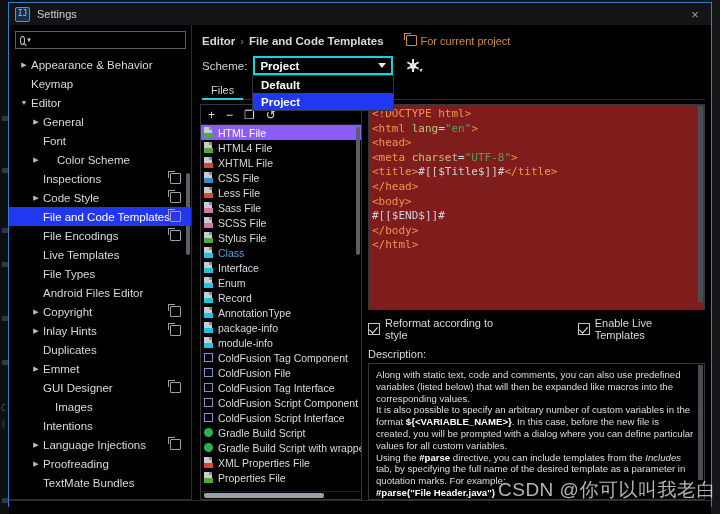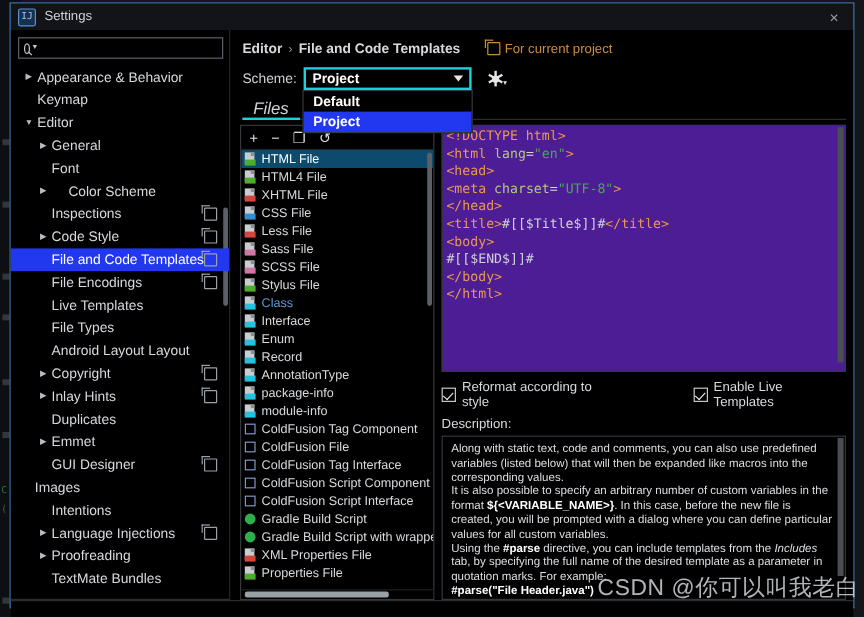--- a/index.html
+++ b/index.html
@@ -70,49 +70,49 @@
           box-sizing:border-box;}
   .gear-t{position:absolute;left:5px;top:-0.5px;width:2px;height:13px;background:#e3e6e9;}
   .gear-t2{transform:rotate(60deg);} .gear-t3{transform:rotate(120deg);}
   .gear-sub{position:absolute;right:-3px;bottom:-1px;color:#e3e6e9;font-size:6px;line-height:1;}
 
   .dropdown{position:absolute;left:60px;top:26px;width:140px;background:#000;border:1px solid #34373c;z-index:40;}
   .ditem{height:17px;display:flex;align-items:center;padding:0 8px;color:#fff;font-size:11.5px;font-weight:bold;}
   .ditem.hl{background:#2238f0;}
 
   .tabsrow{display:flex;align-items:flex-end;margin:4px 0 0 10px;height:21px;position:relative;}
-  .tab{padding:0 9px;height:19px;line-height:19px;color:#cfd2d6;font-size:14px;position:relative;font-style:italic;}
+  .tab{padding:0 9px;height:19px;line-height:19px;color:#cfd2d6;font-size:11px;position:relative;}
   .tab.active:after{content:"";position:absolute;left:0;right:0;bottom:0;height:2px;background:#18d2dd;}
   .tabline{position:absolute;left:0;right:6px;bottom:0;height:1px;background:#2a2d31;}
 
   .panes{flex:1;display:flex;padding:4px 6px 0 8px;min-height:0;}
 
   
   .tplpane{width:160px;flex:0 0 160px;display:flex;flex-direction:column;
            border:1px solid #34373c;background:#000;min-height:0;}
   .tbar{height:19px;display:flex;align-items:center;gap:11px;padding-left:7px;
         border-bottom:1px solid #1d2024;}
   .tb{color:#dfe2e5;font-size:12px;line-height:1;cursor:default;}
   .tplist{flex:1;overflow:hidden;position:relative;}
   .tpr{height:15px;display:flex;align-items:center;padding-left:3px;font-size:10.5px;color:#d7dadd;
        white-space:nowrap;cursor:default;}
-  .tpr.sel{background:#0c4a6e;color:#fff;}
+  .tpr.sel{background:#8b5cf6;color:#fff;}
   .fic{width:9px;height:11px;margin-right:5px;position:relative;flex:0 0 9px;}
   .fic .sheet{position:absolute;left:0;top:0;width:8px;height:10px;background:#c9ccd0;}
   .fic .fold{position:absolute;right:1px;top:0;width:3px;height:3px;background:#8b8f94;}
   .fic .badge{position:absolute;left:0;bottom:0;width:9px;height:5px;}
   .fic .circ{position:absolute;left:0;top:1px;width:9px;height:9px;border-radius:50%;}
   .fic .sq{position:absolute;left:0;top:1px;width:9px;height:9px;border:1px solid #7f93c9;box-sizing:border-box;}
   .tpscroll{position:absolute;right:1px;top:2px;width:4px;height:128px;background:#5c6066;border-radius:2px;}
   .hscroll{height:7px;background:#000;border-top:1px solid #1d2024;position:relative;}
   .hscroll i{position:absolute;left:3px;top:1px;width:120px;height:5px;background:#9aa0a6;border-radius:2px;}
 
   
   .edpane{flex:1;display:flex;flex-direction:column;margin-left:6px;min-width:0;}
-  .editor{height:200px;border:1px solid #34373c;background:#4c1d95;position:relative;overflow:hidden;
+  .editor{height:200px;border:1px solid #34373c;background:#7f1d1d;position:relative;overflow:hidden;
           font-family:"DejaVu Sans Mono",monospace;font-size:11px;line-height:14.6px;padding:2px 3px;}
   .edscroll{position:absolute;right:1px;top:1px;width:5px;height:196px;background:#4a4d52;}
   .k{color:#e8994f;} .at{color:#b2c77e;} .v{color:#4ea35a;} .m{color:#d7dadd;} .t{color:#cfd2d6;}
 
   .checks{display:flex;align-items:center;margin-top:7px;}
   .chk{display:flex;align-items:center;color:#d6d9dd;font-size:11px;}
   .chkbox{width:10px;height:10px;border:1px solid #c3c7cb;background:#000;margin-right:5px;position:relative;}
   .chkbox:after{content:"";position:absolute;left:2px;top:1px;width:4px;height:7px;border:solid #e8ebee;
                 border-width:0 1.6px 1.6px 0;transform:rotate(42deg);}
   .desclbl{color:#d6d9dd;font-size:11px;margin:7px 0 3px 0;}
@@ -207,21 +207,21 @@
               <span class="tlabel" style="margin-left: 34px;">File Encodings</span>
               <span class="copyic"></span>
             </div>
             <div class="trow">
               <span class="tlabel" style="margin-left: 34px;">Live Templates</span>
             </div>
             <div class="trow">
               <span class="tlabel" style="margin-left: 34px;">File Types</span>
             </div>
             <div class="trow">
-              <span class="tlabel" style="margin-left: 34px;">Android Layout Layout</span>
+              <span class="tlabel" style="margin-left: 34px;">Android Files Editor</span>
             </div>
             <div class="trow">
               <span class="arrow" style="left: 22px;">▶</span>
               <span class="tlabel" style="margin-left: 34px;">Copyright</span>
               <span class="copyic"></span>
             </div>
             <div class="trow">
               <span class="arrow" style="left: 22px;">▶</span>
               <span class="tlabel" style="margin-left: 34px;">Inlay Hints</span>
               <span class="copyic"></span>
@@ -231,21 +231,21 @@
             </div>
             <div class="trow">
               <span class="arrow" style="left: 22px;">▶</span>
               <span class="tlabel" style="margin-left: 34px;">Emmet</span>
             </div>
             <div class="trow">
               <span class="tlabel" style="margin-left: 34px;">GUI Designer</span>
               <span class="copyic"></span>
             </div>
             <div class="trow">
-              <span class="tlabel" style="margin-left: 20px;">Images</span>
+              <span class="tlabel" style="margin-left: 46px;">Images</span>
             </div>
             <div class="trow">
               <span class="tlabel" style="margin-left: 34px;">Intentions</span>
             </div>
             <div class="trow">
               <span class="arrow" style="left: 22px;">▶</span>
               <span class="tlabel" style="margin-left: 34px;">Language Injections</span>
               <span class="copyic"></span>
             </div>
             <div class="trow">
@@ -492,22 +492,22 @@
               </div>
           </div>
 
           <div class="edpane">
             <div class="editor" id="editor">
               <div class="edscroll"></div>
             <div><span class="k">&lt;!DOCTYPE html&gt;</span></div>
                 <div><span class="k">&lt;html </span><span class="at">lang</span><span class="m">=</span><span class="v">"en"</span><span class="k">&gt;</span></div>
                 <div><span class="k">&lt;head&gt;</span></div>
                 <div><span class="k">  &lt;meta </span><span class="at">charset</span><span class="m">=</span><span class="v">"UTF-8"</span><span class="k">&gt;</span></div>
+                <div><span class="k">  &lt;title&gt;</span><span class="t">#[[$Title$]]#</span><span class="k">&lt;/title&gt;</span></div>
                 <div><span class="k">&lt;/head&gt;</span></div>
-                <div><span class="k">  &lt;title&gt;</span><span class="t">#[[$Title$]]#</span><span class="k">&lt;/title&gt;</span></div>
                 <div><span class="k">&lt;body&gt;</span></div>
                 <div><span class="t">#[[$END$]]#</span></div>
                 <div><span class="k">&lt;/body&gt;</span></div>
                 <div><span class="k">&lt;/html&gt;</span></div>
               </div>
 
             <div class="checks">
               <span class="chk" style="margin-right:59px">
                 <span class="chkbox"></span>
                 <span>Reformat according to style</span>

